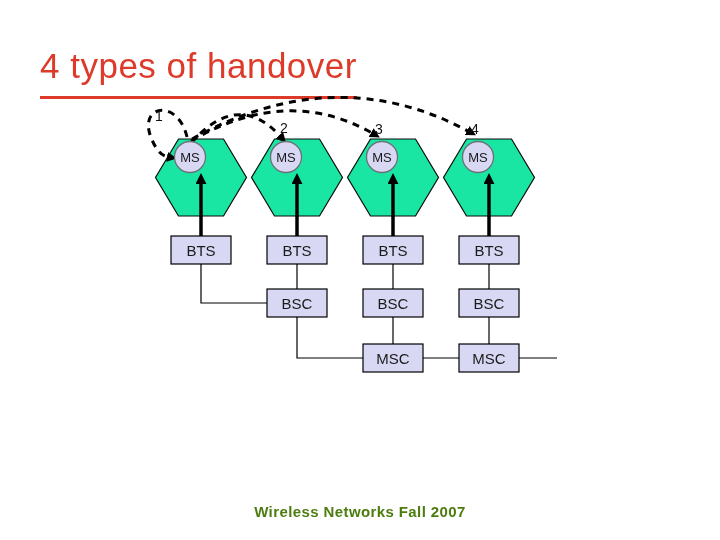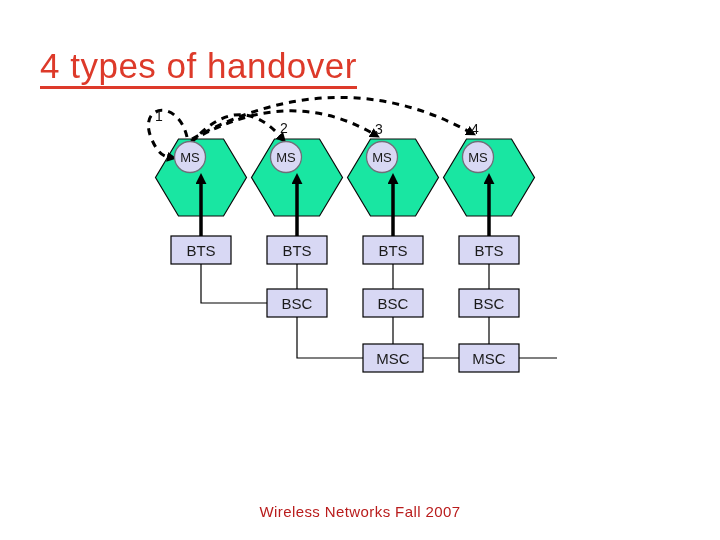--- a/index.html
+++ b/index.html
@@ -7,25 +7,25 @@
     width:720px;height:540px;background:#ffffff;
     font-family:"Liberation Sans",sans-serif;
   }
   .slide{position:relative;width:720px;height:540px;background:#ffffff;overflow:hidden;}
   .slide-title{
     position:absolute;left:40px;top:46px;
     font-size:35px;line-height:1.15;font-weight:400;
     color:#dd3a2a;letter-spacing:0.5px;white-space:nowrap;
   }
   .slide-title .underline{
-    display:inline-block;border-bottom:3px solid #dd3a2a;padding-bottom:0;
+    display:inline-block;border-bottom:3px solid #dd3a2a;padding-bottom:10px;
   }
   .slide-footer{
     position:absolute;left:0;right:0;top:503px;text-align:center;
-    font-size:15px;font-weight:normal;color:#b91c1c;letter-spacing:0.4px;
+    font-size:15px;font-weight:bold;color:#4d7c0f;letter-spacing:0.4px;
   }
   svg.diagram{position:absolute;left:0;top:0;width:720px;height:540px;}
   svg.diagram text{font-family:"Liberation Sans",sans-serif;}
   .node-label{font-size:15px;fill:#1a1a1a;}
   .ms-label{font-size:13px;fill:#1a1a1a;}
   .num-label{font-size:14px;fill:#111111;}
   .thin-line{stroke:#000;stroke-width:1.2;fill:none;}
   .box{stroke:#000;stroke-width:1.2;}
   .hex{stroke:#0a0a0a;stroke-width:1.2;}
   .ms-circle{stroke:#6e6e78;stroke-width:1.3;}

